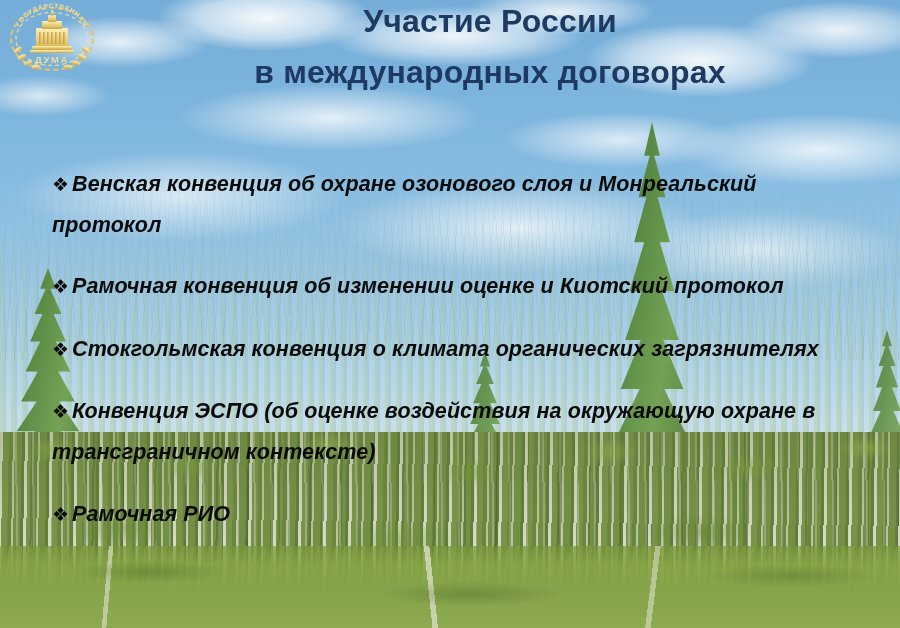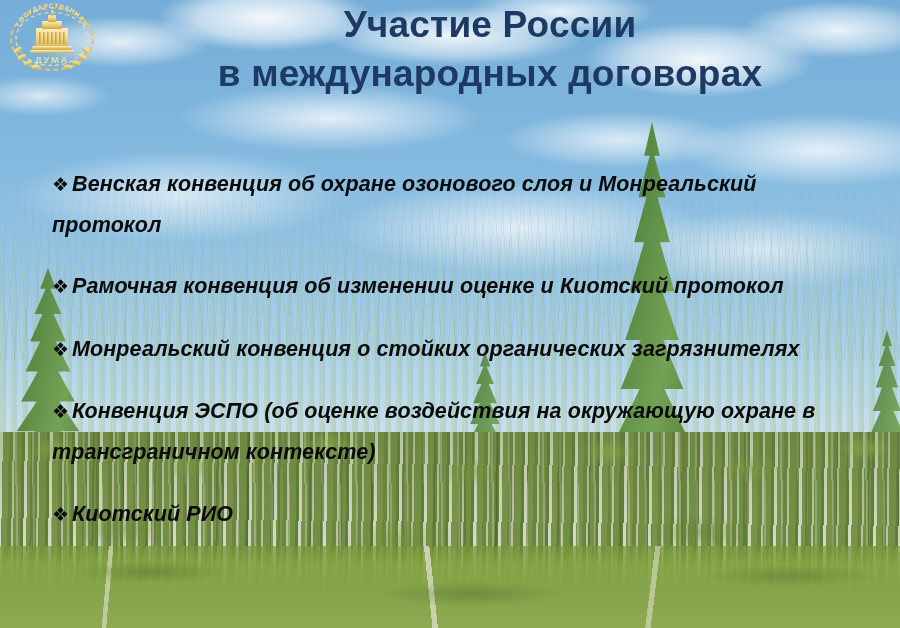--- a/index.html
+++ b/index.html
@@ -172,28 +172,28 @@
   #logo svg { display: block; }
 
   
   #title-block {
     position: absolute;
     left: 110px; top: 0px; width: 760px;
     text-align: center;
     line-height: 1.12;
   }
   #title-block .tline {
-    font-size: 37px;
+    font-size: 32px;
     font-weight: bold;
     color: #1e3a63;
     letter-spacing: .2px;
     white-space: nowrap;
   }
   #title-line-1 { margin-top: 4px; }
-  #title-line-2 { margin-top: 8px; }
+  #title-line-2 { margin-top: 15px; }
 
   
   #body-block {
     position: absolute;
     left: 52px; top: 142px; width: 808px;
   }
   .bullet-para {
     position: relative;
     color: #0a0a0a;
     font-size: 21.5px;
@@ -304,25 +304,25 @@
 
     <p class="bullet-para">
       <span class="glyph">❖</span><span class="txt">Венская конвенция об охране озонового слоя и Монреальский протокол</span>
     </p>
 
     <p class="bullet-para">
       <span class="glyph">❖</span><span class="txt">Рамочная конвенция об изменении оценке и Киотский протокол</span>
     </p>
 
     <p class="bullet-para">
-      <span class="glyph">❖</span><span class="txt">Монреальский конвенция о стойких органических загрязнителях</span>
+      <span class="glyph">❖</span><span class="txt">Стокгольмская конвенция о климата органических загрязнителях</span>
     </p>
 
     <p class="bullet-para">
       <span class="glyph">❖</span><span class="txt">Конвенция ЭСПО (об оценке воздействия на окружающую охране в трансграничном контексте)</span>
     </p>
 
     <p class="bullet-para">
-      <span class="glyph">❖</span><span class="txt">Киотский РИО</span>
+      <span class="glyph">❖</span><span class="txt">Рамочная РИО</span>
     </p>
 
   </div>
 </div>
 
 </body></html>

